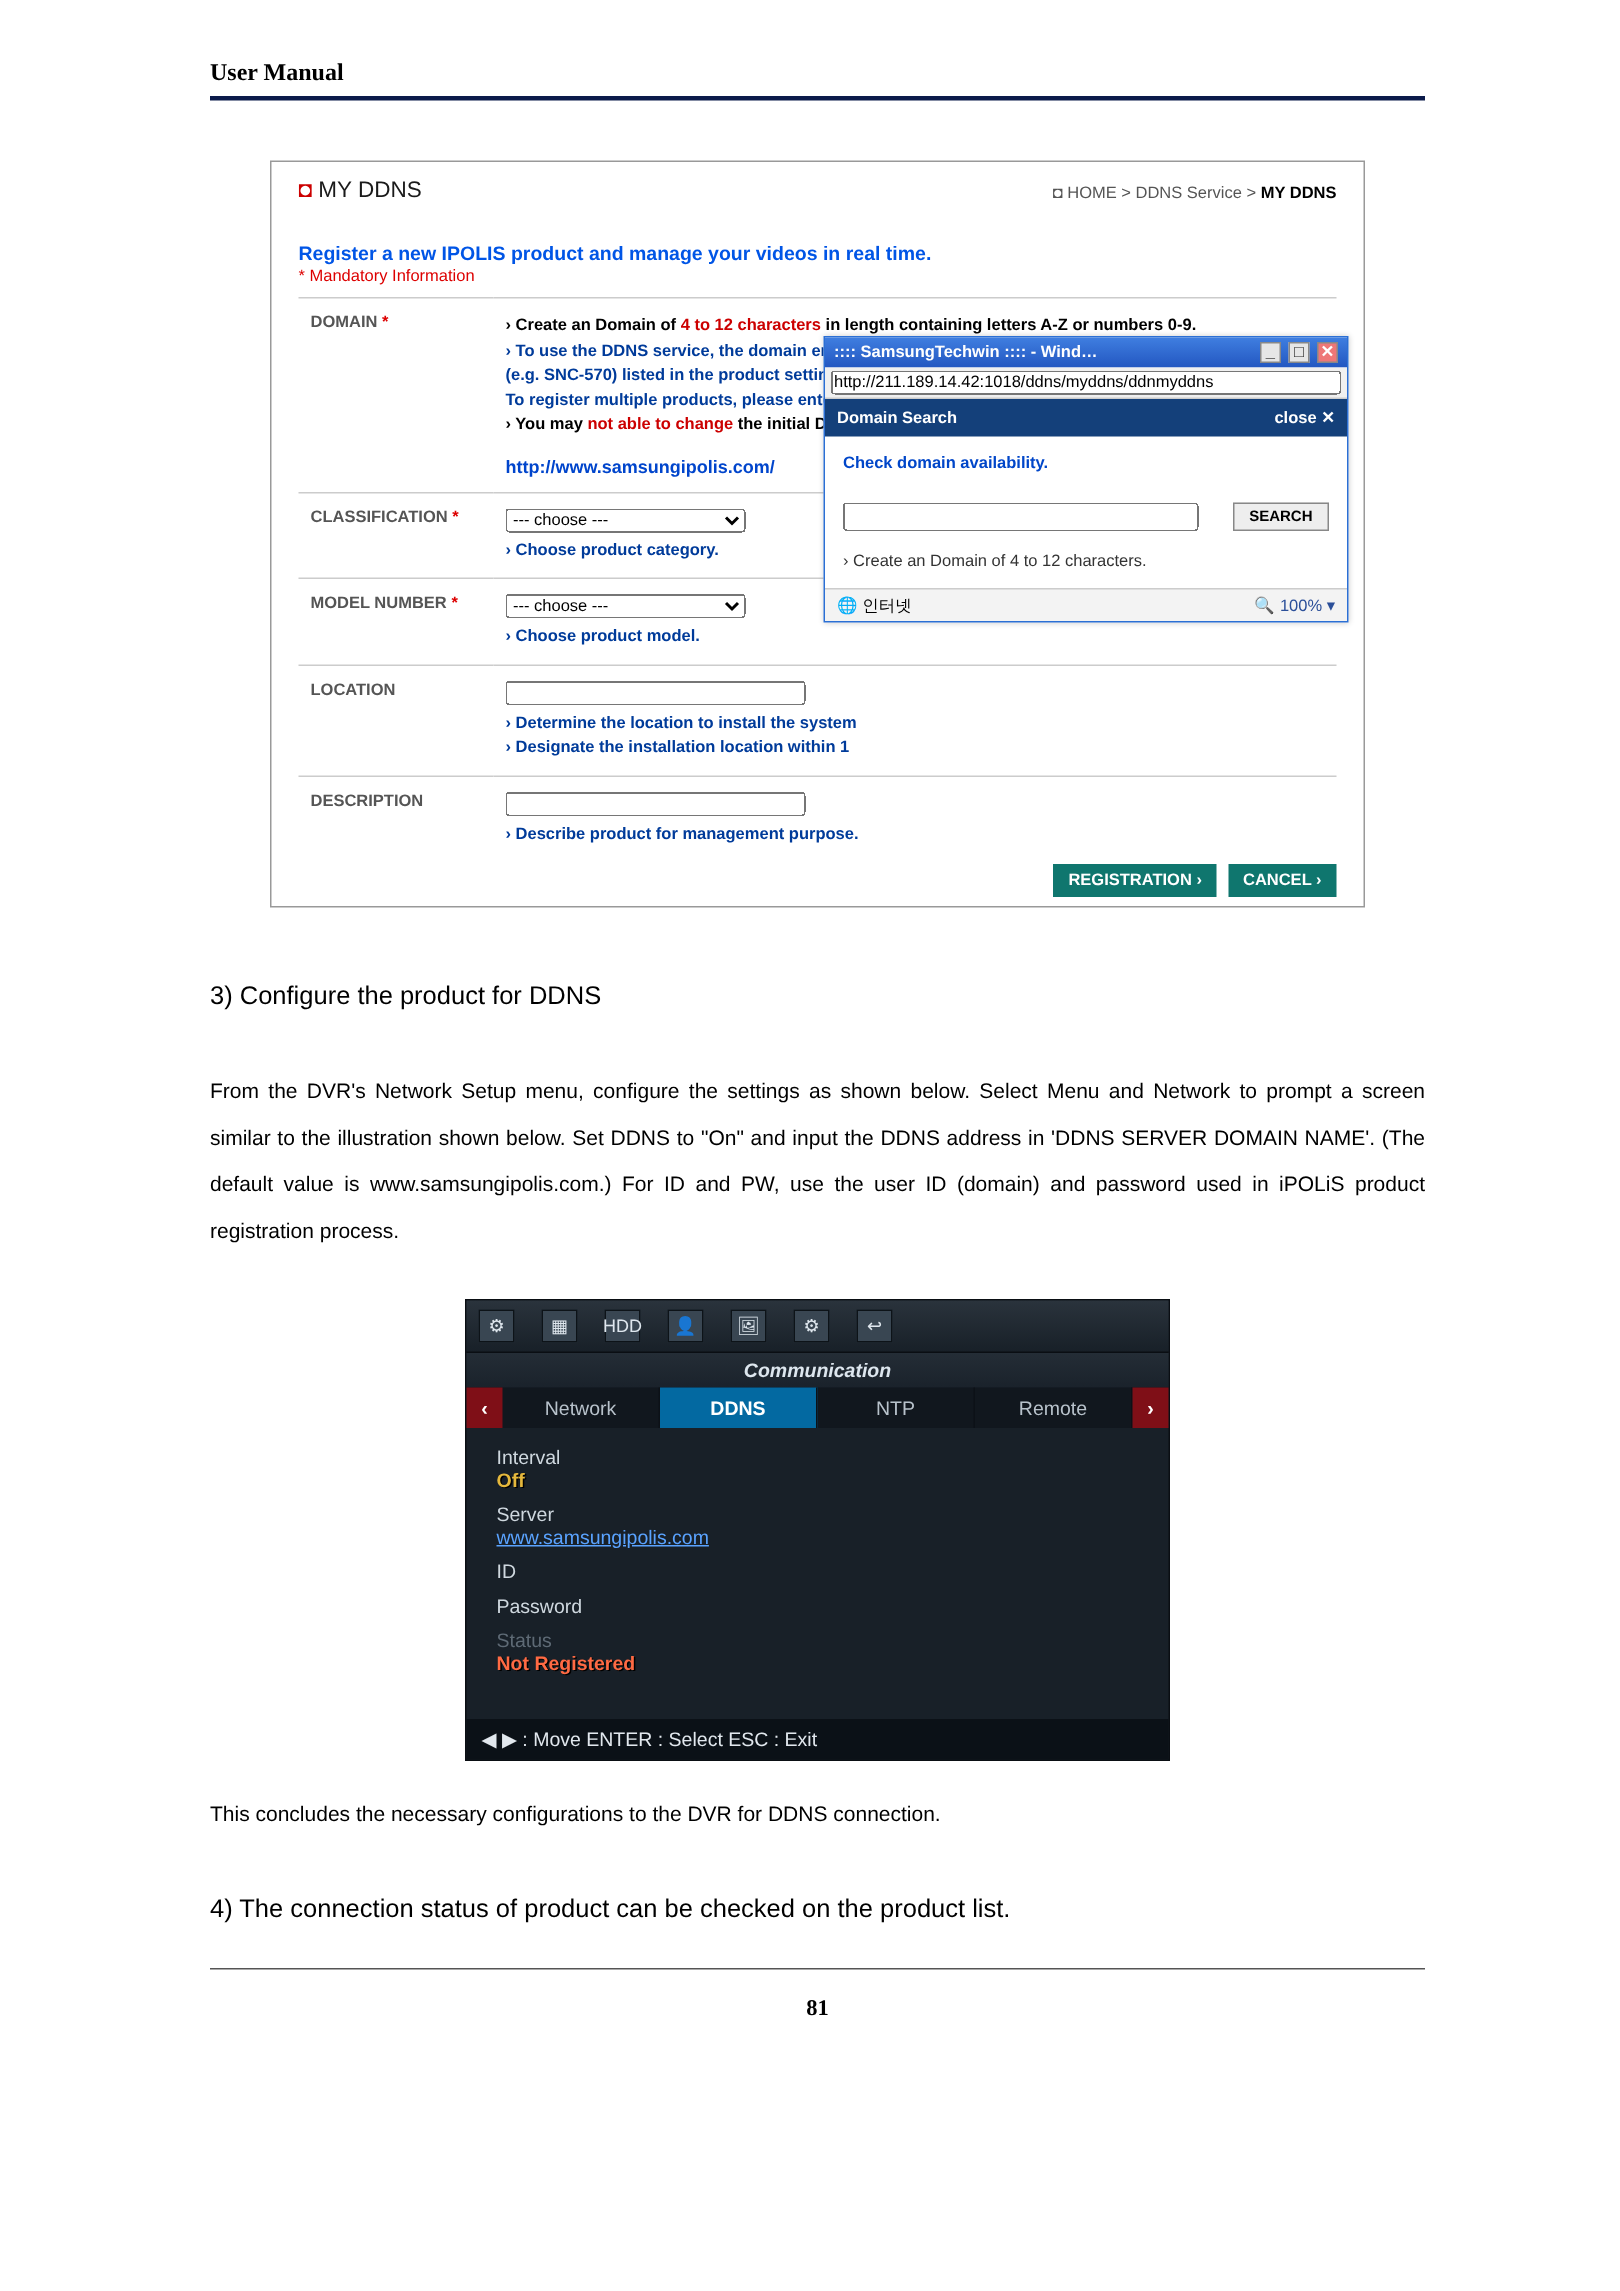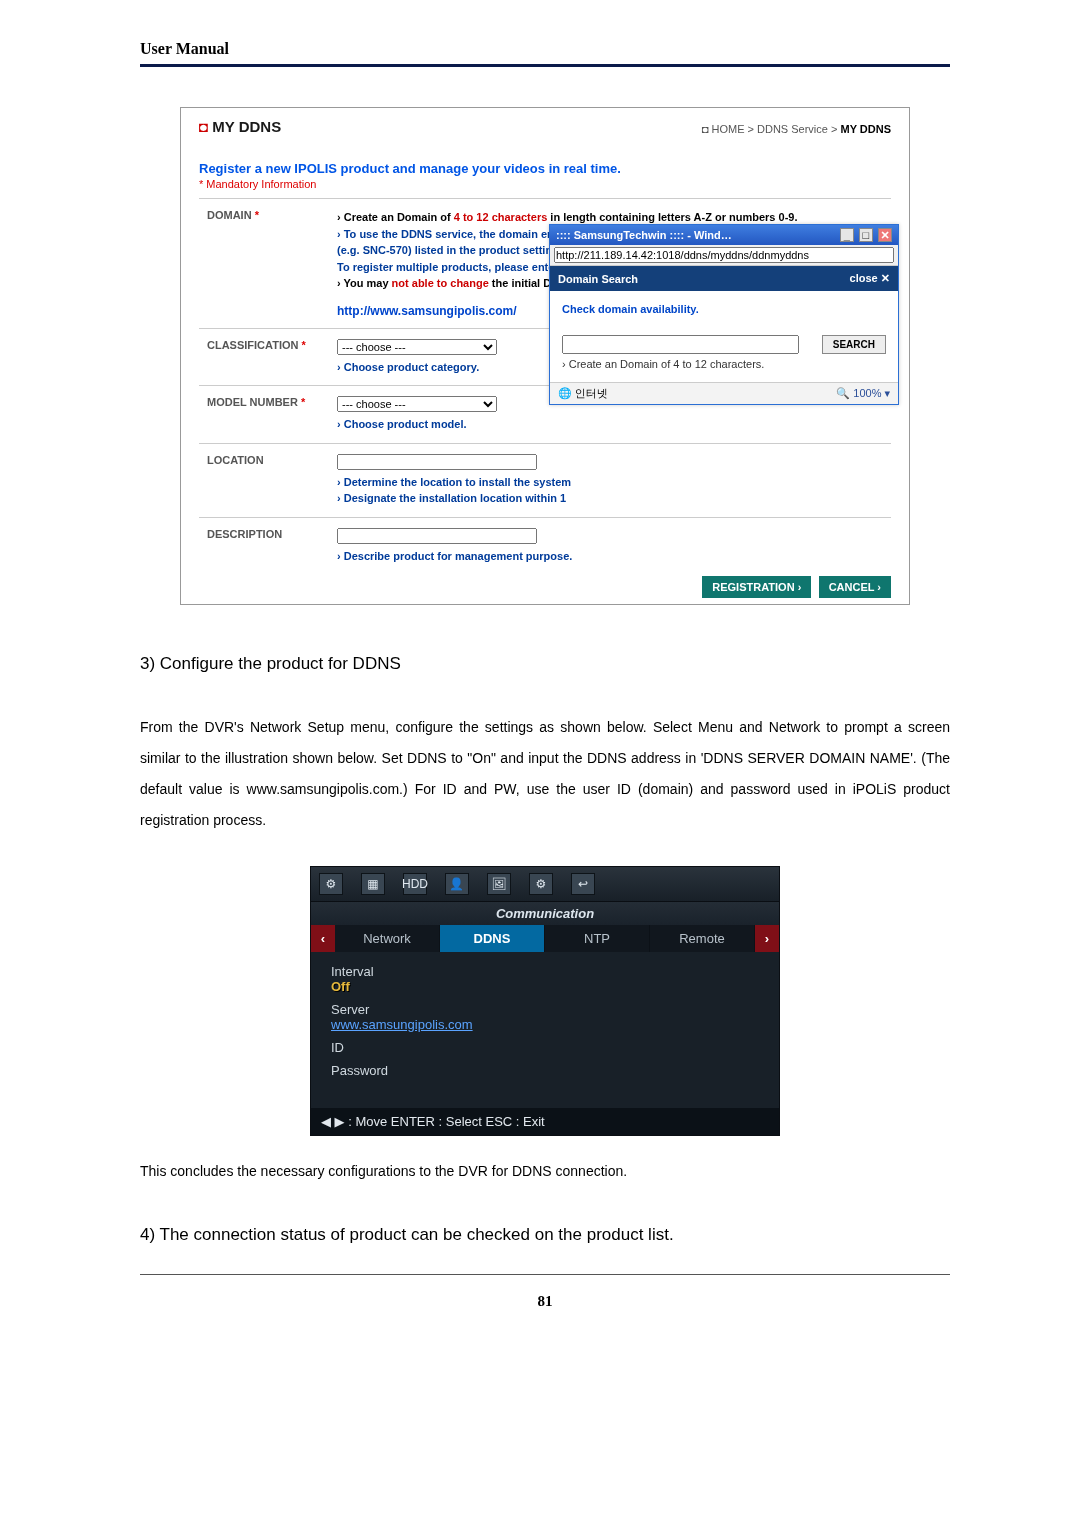--- a/index.html
+++ b/index.html
@@ -24,21 +24,21 @@
   
   .webshot {
     margin: 0 40px 40px 40px;
     border: 1px solid #999;
     padding: 10px 18px 30px 18px;
     position: relative;
     font-size: 12px;
     background: #fff;
   }
   .webshot-title {
-    font-weight: bold;
+    font-weight: normal;
     font-size: 15px;
     color: #1a1a1a;
     margin-bottom: 4px;
   }
   .breadcrumb-row {
     display: flex;
     justify-content: space-between;
     align-items: center;
     margin-bottom: 22px;
   }
@@ -147,21 +147,21 @@
     padding:6px 8px;
     font-weight:bold;
     display:flex; justify-content:space-between; align-items:center;
   }
   .popup-body {
     padding:12px;
   }
   .popup-body .check {
     color:#0046c9; font-weight:bold; margin-bottom:20px;
   }
-  .popup-body .srch-row { display:flex; gap:23px; margin-bottom:4px;}
+  .popup-body .srch-row { display:flex; gap:23px; margin-bottom:14px;}
   .popup-body .srch-row input { flex:1; font-size:11px; }
   .popup-body .srch-btn {
     background:#eee; border:1px solid #888; font-size:10px; font-weight:bold; padding:3px 10px;
   }
   .popup-foot {
     border-top:1px solid #ccc;
     padding:3px 8px;
     display:flex; justify-content:space-between; align-items:center;
     background:#f3f3f3;
   }
@@ -391,20 +391,24 @@
         <span class="v-link">www.samsungipolis.com</span>
       </div>
       <div class="dvr-row">
         <span>ID</span>
         <span></span>
       </div>
       <div class="dvr-row">
         <span>Password</span>
         <span></span>
       </div>
+      <div class="dvr-row dim">
+        <span>Status</span>
+        <span class="v-notreg">Not Registered</span>
+      </div>
     </div>
     <div class="dvr-foot">◀  ▶ : Move      ENTER : Select      ESC : Exit</div>
   </div>
 
   <div class="body-text">This concludes the necessary configurations to the DVR for DDNS connection.</div>
   <div class="step" style="margin-bottom:6px">4) The connection status of product can be checked on the product list.</div>
 
   <div class="foot-line">
     <span>81</span>
   </div>

